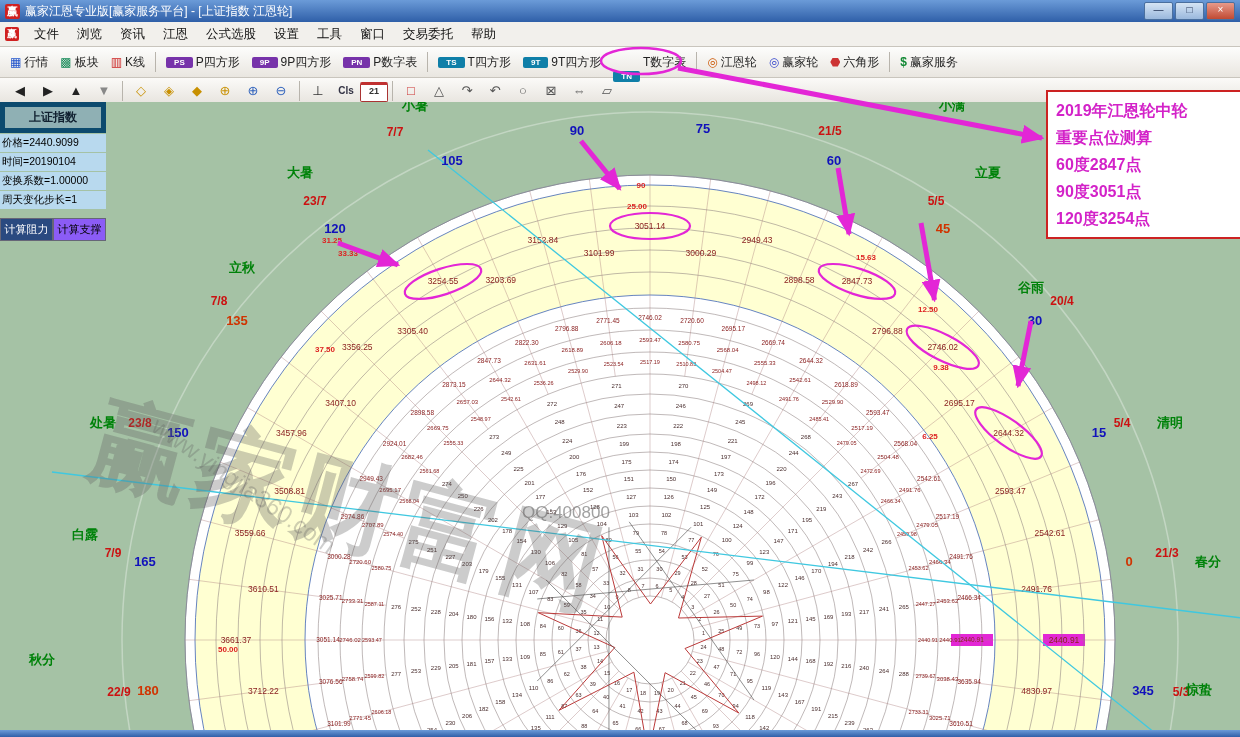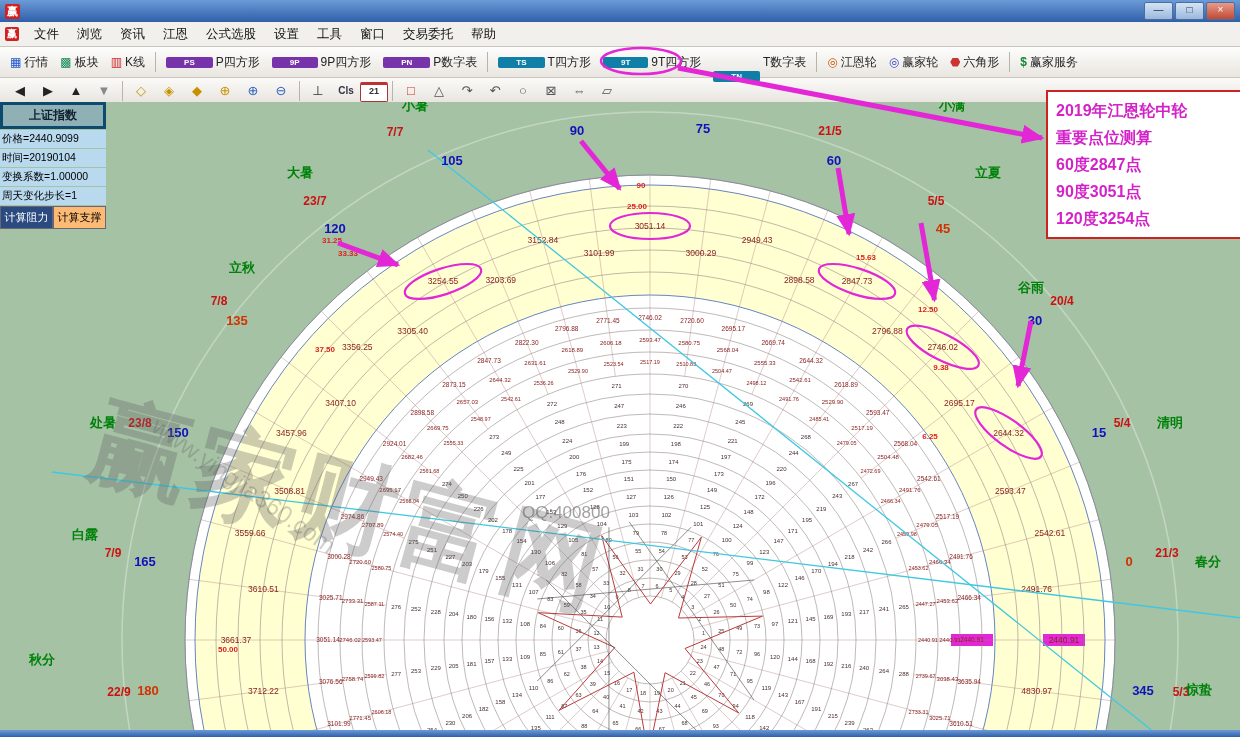--- a/index.html
+++ b/index.html
@@ -18,55 +18,56 @@
   .menubar{height:24px;background:#f2f0ec;border-bottom:1px solid #c9c5bd;display:flex;align-items:center;
            padding:0 5px;font-size:12.5px;color:#111;}
   .menulogo{width:14px;height:14px;background:#d02020;color:#fff;font-size:10px;font-weight:bold;
             display:flex;align-items:center;justify-content:center;border-radius:2px;margin-right:6px;}
   .menu-item{padding:2px 9px;cursor:default;}
   
   .toolbar1{height:30px;background:linear-gradient(#fdfdfc,#e9e6e0);border-bottom:1px solid #c9c5bd;
             display:flex;align-items:center;padding:0 4px;font-size:12px;color:#222;}
   .tbtn{display:flex;align-items:center;gap:3px;padding:3px 5px;white-space:nowrap;border:1px solid transparent;border-radius:2px;}
   .gicon{font-size:12px;font-weight:bold;}
-  .badge{font-size:8px;color:#fff;padding:1px 18px;border-radius:2px;font-weight:bold;line-height:9px;}
+  .badge{font-size:8px;color:#fff;padding:1px 8px;border-radius:2px;font-weight:bold;line-height:9px;}
   .hex{width:10px;height:9px;background:#cc3333;clip-path:polygon(25% 0,75% 0,100% 50%,75% 100%,25% 100%,0 50%);}
   .sep{width:1px;height:20px;background:#b8b4ac;margin:0 4px;flex:0 0 auto;}
   .toolbar2{height:26px;background:linear-gradient(#fbfaf8,#e7e4de);border-bottom:1px solid #b9b5ad;
             display:flex;align-items:center;padding:0 6px;}
   .tool{min-width:22px;height:20px;text-align:center;font-size:13px;line-height:20px;color:#333;
         border:1px solid transparent;border-radius:2px;padding:0 2px;}
   .tool.small{font-size:10px;font-weight:bold;color:#334;}
   .tool.cal{font-size:9px;font-weight:bold;border:1px solid #a33;border-top:3px solid #c03030;background:#fff;
             line-height:13px;height:16px;margin-top:1px;}
   
   .canvas{position:absolute;top:102px;left:0;width:1240px;height:628px;background:#a5c2a5;overflow:hidden;}
   #wheel-svg{position:absolute;top:0;left:0;}
   #overlay-svg{position:absolute;top:0;left:0;z-index:50;pointer-events:none;}
   
   .info-panel{position:absolute;top:102px;left:0;width:106px;z-index:60;font-size:10.5px;}
-  .ip-title{background:#8fb0b4;border:3px solid #0c4a6e;text-align:center;font-weight:bold;font-size:12px;
+  .ip-title{background:#8fb0b4;border:5px solid #0c4a6e;text-align:center;font-weight:bold;font-size:12px;
             padding:2px 0;color:#102030;}
   .ip-row{background:#b8d9ee;margin-top:1px;padding:2px 2px;white-space:nowrap;overflow:hidden;color:#000;}
   .ip-btns{display:flex;margin-top:1px;}
-  .ip-btn{flex:1;text-align:center;padding:3px 0;font-size:11px;border:1px solid #667;}
+  .ip-btn{flex:1;text-align:center;padding:3px 0;font-size:11px;border:1px solid #667;margin-top:8px;}
   .ip-btn.dark{background:#2a4a80;color:#fff;}
-  .ip-btn.light{background:#fdba74;color:#000;}
+  .ip-btn.light{background:#8b5cf6;color:#000;}
   
   .anno-box{position:absolute;top:90px;left:1046px;width:176px;z-index:45;background:#fff;
             border:2px solid #cc2222;padding:5px 8px;font-size:16px;font-weight:bold;color:#d322c8;line-height:27px;}
   
   .bottombar{position:absolute;bottom:0;left:0;width:1240px;height:7px;
              background:linear-gradient(#6b9bd8,#2f5fa8);z-index:70;}
 </style>
 </head>
 <body>
 
 <div class="titlebar">
   <span class="applogo">赢</span>
+  <span>赢家江恩专业版[赢家服务平台] - [上证指数 江恩轮]</span>
   <div class="winbtns">
     <span class="winbtn">—</span>
     <span class="winbtn">□</span>
     <span class="winbtn close">×</span>
   </div>
 </div>
 
 <div class="menubar">
   <span class="menulogo">赢</span>
   <span id="menu-items" style="display:flex">

